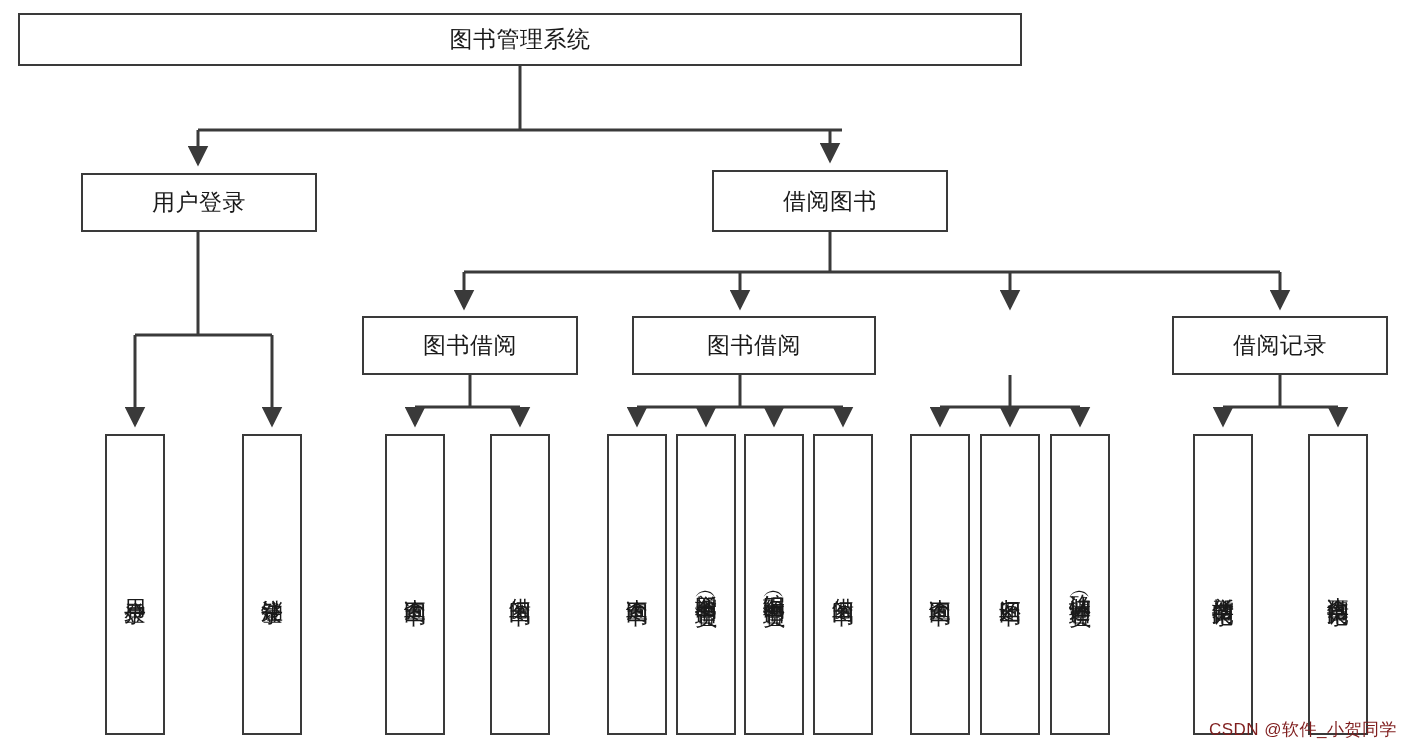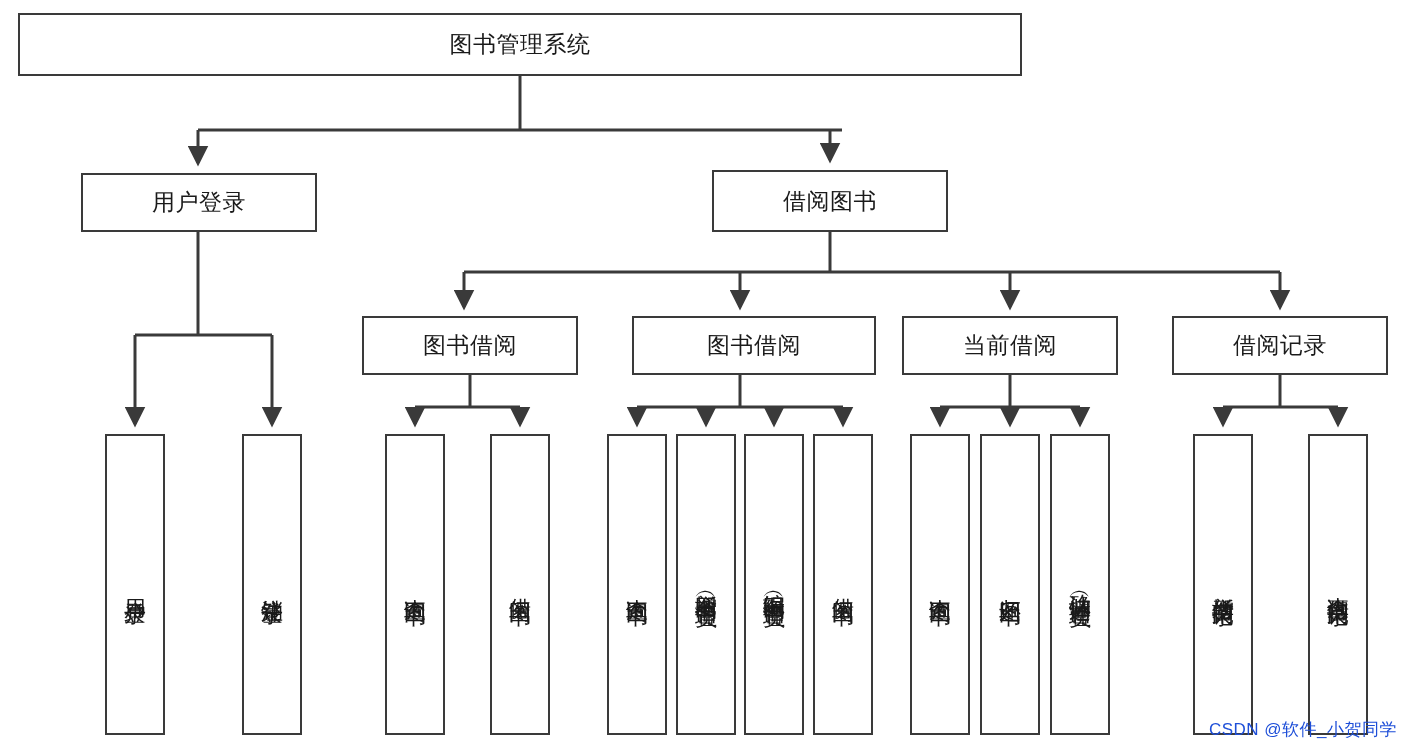--- a/index.html
+++ b/index.html
@@ -60,21 +60,21 @@
     font-size: 22px;
     letter-spacing: 2px;
     line-height: 1;
     max-height: 100%;
   }
   #watermark {
     position: absolute;
     right: 8px;
     bottom: 6px;
     font-size: 17px;
-    color: #1d4ed8;
+    color: #7f1d1d;
     letter-spacing: 0.5px;
     z-index: 5;
     white-space: nowrap;
   }
 </style>
 </head>
 <body>
 
 <div id="canvas">
 
@@ -121,43 +121,40 @@
       <path d="M 1010 407 L 1010 424" marker-end="url(#arrow)"></path>
       <path d="M 1080 407 L 1080 424" marker-end="url(#arrow)"></path>
 
       <path d="M 1280 375 L 1280 407"></path>
       <path d="M 1223 407 L 1338 407"></path>
       <path d="M 1223 407 L 1223 424" marker-end="url(#arrow)"></path>
       <path d="M 1338 407 L 1338 424" marker-end="url(#arrow)"></path>
     </g>
   </svg>
 
-  <div class="node root horiz" style="left:18px; top:13px; width:1004px; height:63px;">
+  <div class="node root horiz" style="left:18px; top:13px; width:1004px; height:53px;">
     <span class="node-label">图书管理系统</span>
   </div>
 
   <div class="node horiz" style="left:81px; top:173px; width:236px; height:59px;">
     <span class="node-label">用户登录</span>
   </div>
 
   <div class="node horiz" style="left:712px; top:170px; width:236px; height:62px;">
     <span class="node-label">借阅图书</span>
   </div>
 
   <div class="node horiz" style="left:362px; top:316px; width:216px; height:59px;">
     <span class="node-label">图书借阅</span>
   </div>
 
   <div class="node horiz" style="left:632px; top:316px; width:244px; height:59px;">
     <span class="node-label">图书借阅</span>
   </div>
 
-  <div class="node horiz" style="left:902px; top:316px; width:216px; height:59px;">
-    <span class="node-label">当前借阅</span>
-  </div>
 
   <div class="node horiz" style="left:1172px; top:316px; width:216px; height:59px;text-align:center;">
     <span class="node-label">借阅记录</span>
   </div>
 
   <div class="node vert" style="left:105px; top:434px; width:60px; height:301px;">
     <span class="node-label">用户登录</span>
   </div>
 
   <div class="node vert" style="left:242px; top:434px; width:60px; height:301px;">

